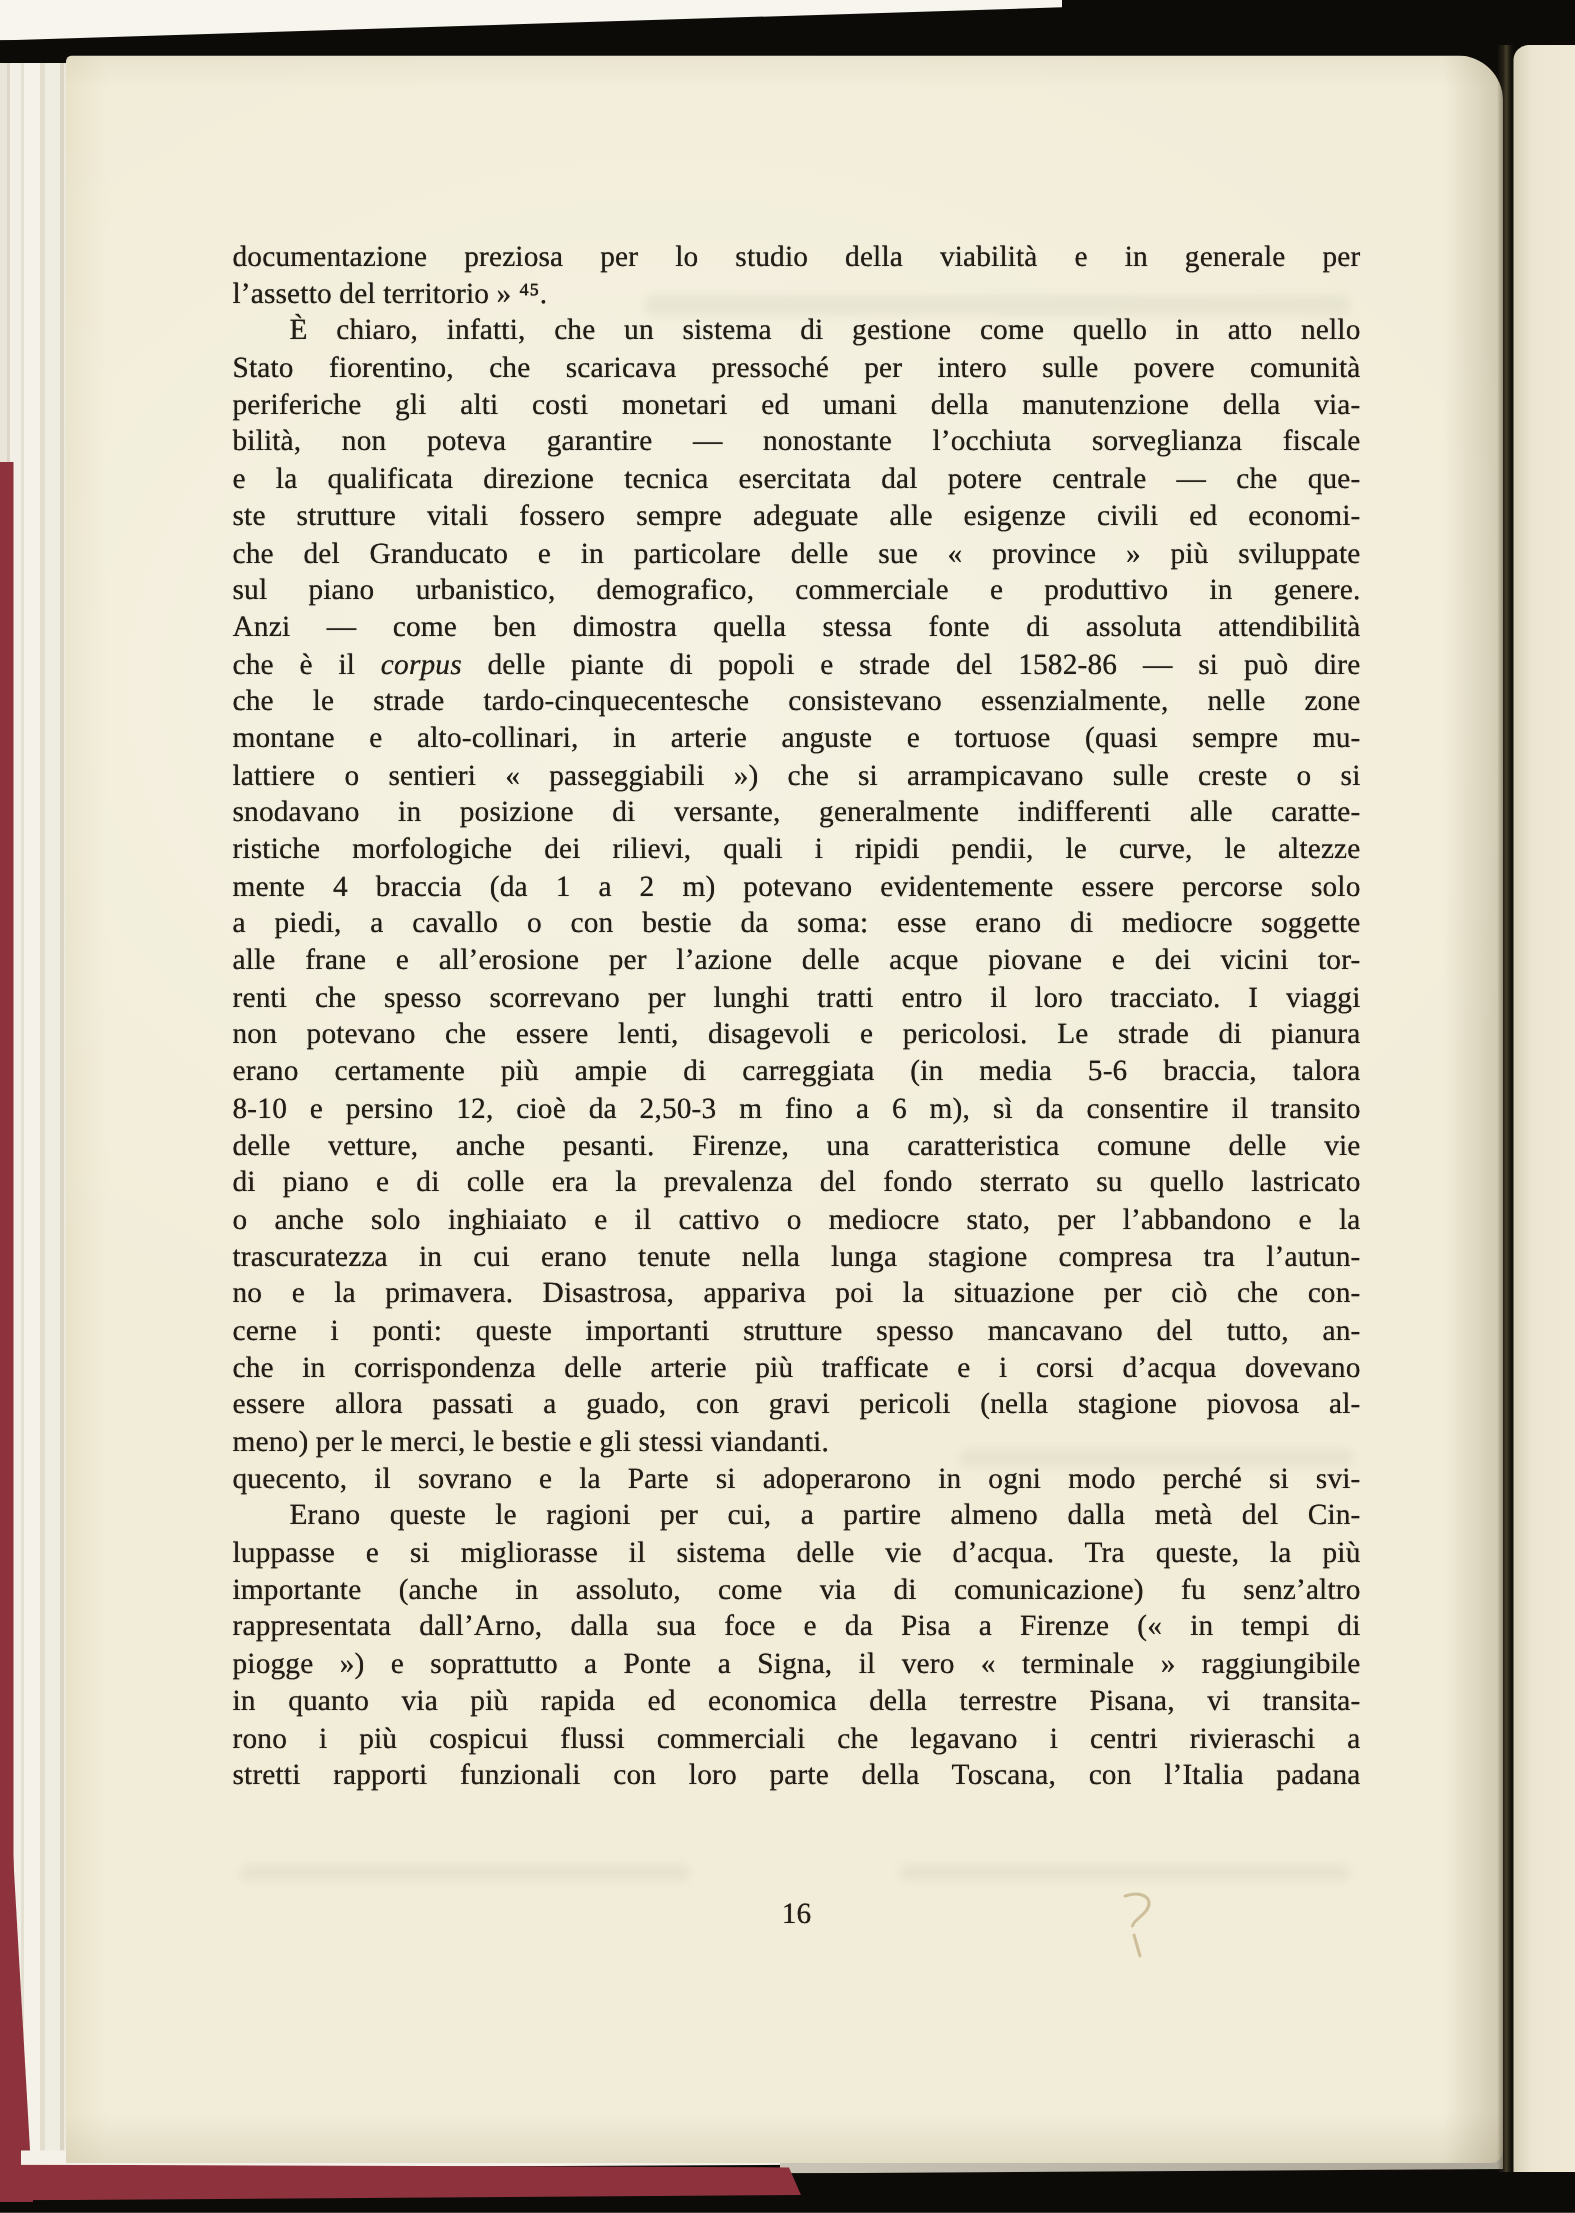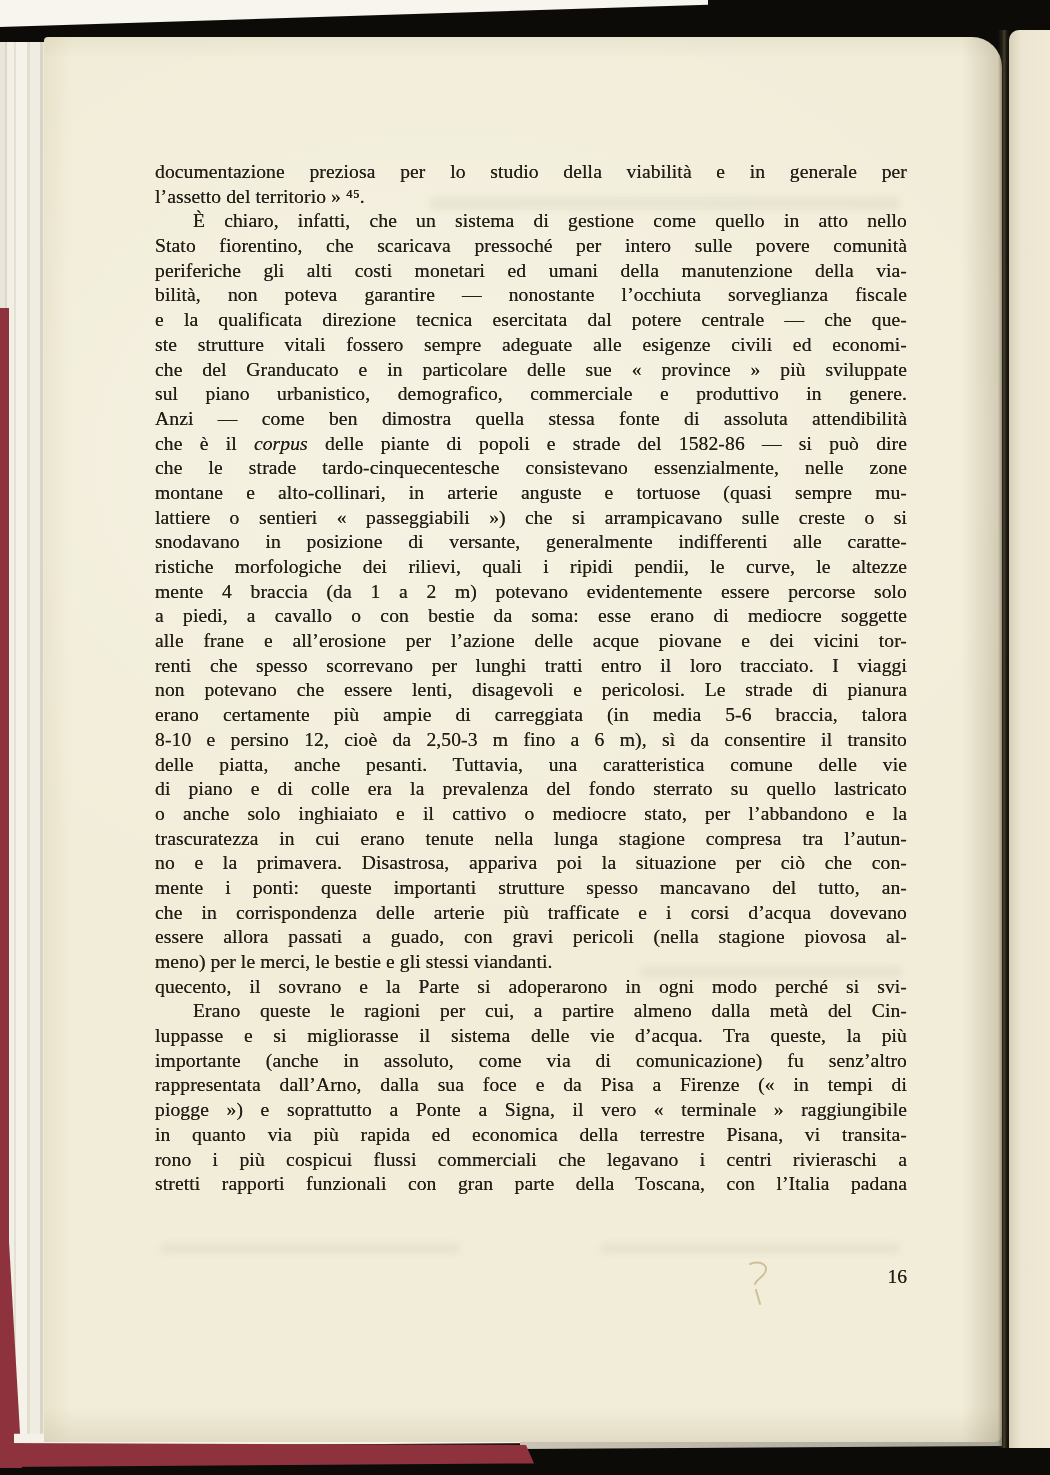--- a/index.html
+++ b/index.html
@@ -102,21 +102,21 @@
     text-align-last: justify;
     white-space: normal;
     overflow: hidden;
     height: 24.7px;
   }
   .line.flush { text-align-last: left; }
   .line.indent { text-indent: 38px; }
 
   #page-number {
     left: 155px; top: 1266px; width: 752px;
-    text-align: right;
+    text-align: center;
     color: var(--ink, #221d16);
     font-size: 19.6px;
     text-shadow: 0 0 0.5px rgba(32,27,18,0.85);
   }
 
   
   .ghost {
     position: absolute;
     background: rgba(135,145,115,0.10);
     filter: blur(3px);
@@ -175,38 +175,38 @@
         <div class="line">lattiere o sentieri « passeggiabili ») che si arrampicavano sulle creste o si</div>
         <div class="line">snodavano in posizione di versante, generalmente indifferenti alle caratte-</div>
         <div class="line">ristiche morfologiche dei rilievi, quali i ripidi pendii, le curve, le altezze</div>
         <div class="line">mente 4 braccia (da 1 a 2 m) potevano evidentemente essere percorse solo</div>
         <div class="line">a piedi, a cavallo o con bestie da soma: esse erano di mediocre soggette</div>
         <div class="line">alle frane e all’erosione per l’azione delle acque piovane e dei vicini tor-</div>
         <div class="line">renti che spesso scorrevano per lunghi tratti entro il loro tracciato. I viaggi</div>
         <div class="line">non potevano che essere lenti, disagevoli e pericolosi. Le strade di pianura</div>
         <div class="line">erano certamente più ampie di carreggiata (in media 5-6 braccia, talora</div>
         <div class="line">8-10 e persino 12, cioè da 2,50-3 m fino a 6 m), sì da consentire il transito</div>
-        <div class="line">delle piatta, anche pesanti. Tuttavia, una caratteristica comune delle vie</div>
+        <div class="line">delle vetture, anche pesanti. Firenze, una caratteristica comune delle vie</div>
         <div class="line">di piano e di colle era la prevalenza del fondo sterrato su quello lastricato</div>
         <div class="line">o anche solo inghiaiato e il cattivo o mediocre stato, per l’abbandono e la</div>
         <div class="line">trascuratezza in cui erano tenute nella lunga stagione compresa tra l’autun-</div>
         <div class="line">no e la primavera. Disastrosa, appariva poi la situazione per ciò che con-</div>
-        <div class="line">mente i ponti: queste importanti strutture spesso mancavano del tutto, an-</div>
+        <div class="line">cerne i ponti: queste importanti strutture spesso mancavano del tutto, an-</div>
         <div class="line">che in corrispondenza delle arterie più trafficate e i corsi d’acqua dovevano</div>
         <div class="line">essere allora passati a guado, con gravi pericoli (nella stagione piovosa al-</div>
         <div class="line flush">meno) per le merci, le bestie e gli stessi viandanti.</div>
       </div>
       <div class="paragraph">
         <div class="line">quecento, il sovrano e la Parte si adoperarono in ogni modo perché si svi-</div>
         <div class="line indent">Erano queste le ragioni per cui, a partire almeno dalla metà del Cin-</div>
         <div class="line">luppasse e si migliorasse il sistema delle vie d’acqua. Tra queste, la più</div>
         <div class="line">importante (anche in assoluto, come via di comunicazione) fu senz’altro</div>
         <div class="line">rappresentata dall’Arno, dalla sua foce e da Pisa a Firenze (« in tempi di</div>
         <div class="line">piogge ») e soprattutto a Ponte a Signa, il vero « terminale » raggiungibile</div>
         <div class="line">in quanto via più rapida ed economica della terrestre Pisana, vi transita-</div>
         <div class="line">rono i più cospicui flussi commerciali che legavano i centri rivieraschi a</div>
-        <div class="line">stretti rapporti funzionali con gran parte della Toscana, con l’Italia padana</div>
+        <div class="line">stretti rapporti funzionali con loro parte della Toscana, con l’Italia padana</div>
       </div>
     </div>
 
   <div class="abs" id="page-number">16</div>
 
 </div>
 
 </body></html>

